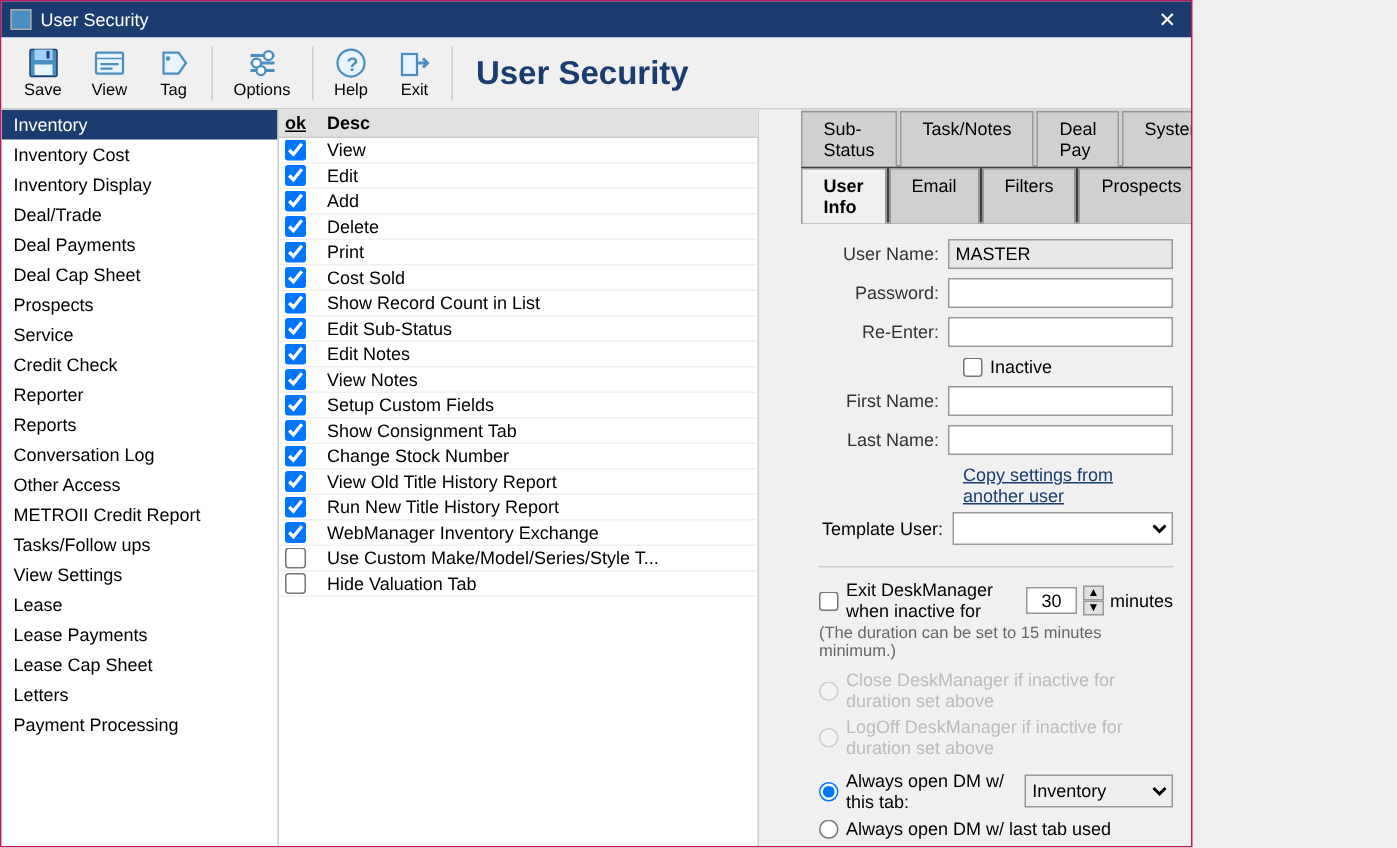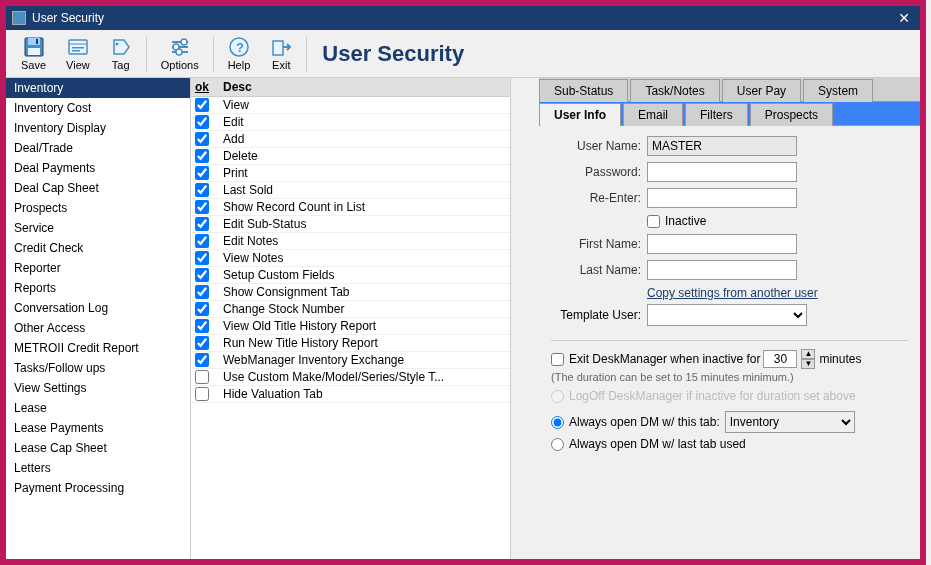--- a/index.html
+++ b/index.html
@@ -5,24 +5,24 @@
     * { box-sizing: border-box; margin: 0; padding: 0; }
     body {
       font-family: 'Segoe UI', Tahoma, Geneva, Verdana, sans-serif;
       font-size: 12px;
       background: #f0f0f0;
       width: 931px;
       height: 565px;
       overflow: hidden;
     }
     .window {
-      width: 926px;
+      width: 795px;
       height: 565px;
       background: #f0f0f0;
-      border: 6px solid #be185d;
+      border: 1px solid #be185d;
       display: flex;
       flex-direction: column;
     }
     .title-bar {
       background: #1a3c6e;
       color: white;
       display: flex;
       align-items: center;
       justify-content: space-between;
       padding: 4px 6px;
@@ -177,21 +177,21 @@
       position: relative;
       top: 1px;
     }
     .tab.active {
       background: #f0f0f0;
       border-bottom-color: #f0f0f0;
       font-weight: bold;
     }
     .tabs-row2 {
       display: flex;
-      background: #3b82f6;
+      background: #404040;
       border-bottom: 1px solid #999;
     }
     .right-content {
       padding: 10px 12px;
       flex: 1;
       overflow-y: auto;
     }
     .form-row {
       display: flex;
       align-items: center;
@@ -461,21 +461,21 @@
           <div class="list-row">
             <div class="list-row-ok">
               <input type="checkbox" class="list-checkbox" checked="" style="">
             </div>
             <span>Print</span>
           </div>
           <div class="list-row">
             <div class="list-row-ok">
               <input type="checkbox" class="list-checkbox" checked="" style="">
             </div>
-            <span>Last Sold</span>
+            <span>Cost Sold</span>
           </div>
           <div class="list-row">
             <div class="list-row-ok">
               <input type="checkbox" class="list-checkbox" checked="" style="">
             </div>
             <span>Show Record Count in List</span>
           </div>
           <div class="list-row">
             <div class="list-row-ok">
               <input type="checkbox" class="list-checkbox" checked="" style="">
@@ -544,21 +544,21 @@
           </div>
         </div>
     </div>
 
     <div class="right-panel">
 
       <div class="tabs-row">
 
       <div class="tab">Sub-Status</div>
           <div class="tab">Task/Notes</div>
-          <div class="tab">User Pay</div>
+          <div class="tab">Deal Pay</div>
           <div class="tab">System</div>
         </div>
 
       <div class="tabs-row2 tabs-row">
 
       <div class="tab active">User Info</div>
           <div class="tab">Email</div>
           <div class="tab">Filters</div>
           <div class="tab">Prospects</div>
         </div>
@@ -612,20 +612,24 @@
             <input class="minutes-input" type="text" value="30" style="">
             <div class="spin-btn">
               <div class="spin-arrow">▲</div>
               <div class="spin-arrow">▼</div>
             </div>
             <span style="margin-left:4px">minutes</span>
           </div>
           <div class="inactive-note">(The duration can be set to 15 minutes minimum.)</div>
           <div class="radio-row disabled">
             <input type="radio" name="inact" disabled="" style="">
+            <span>Close DeskManager if inactive for duration set above</span>
+          </div>
+          <div class="radio-row disabled">
+            <input type="radio" name="inact" disabled="" style="">
             <span>LogOff DeskManager if inactive for duration set above</span>
           </div>
         </div>
 
         <div class="bottom-section">
           <div class="always-open-row">
             <input type="radio" name="opentab" checked="" style="">
             <span>Always open DM w/ this tab:</span>
             <select class="always-open-select">
               <option>Inventory</option>

